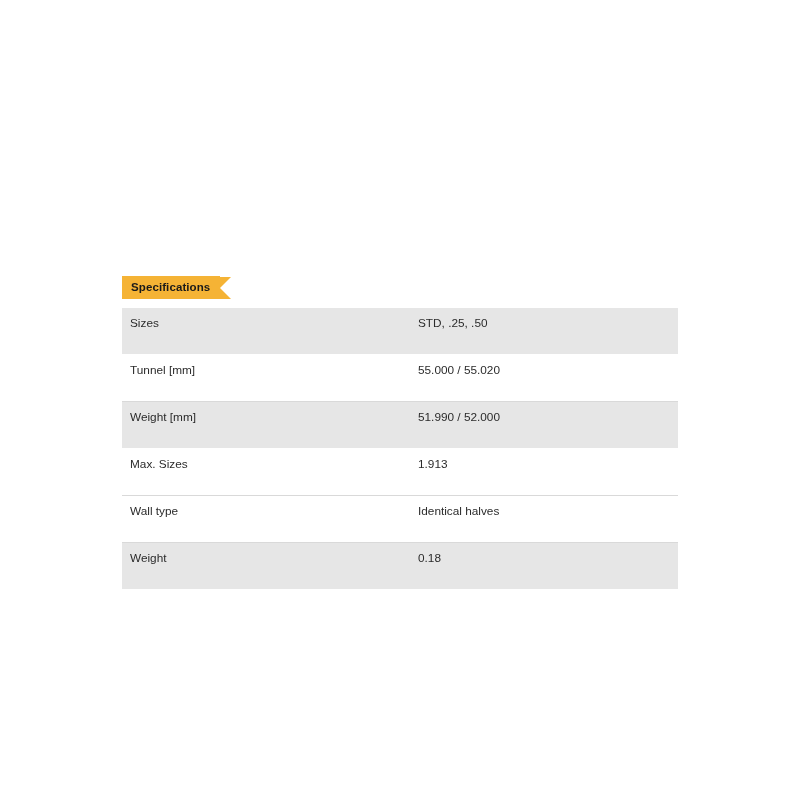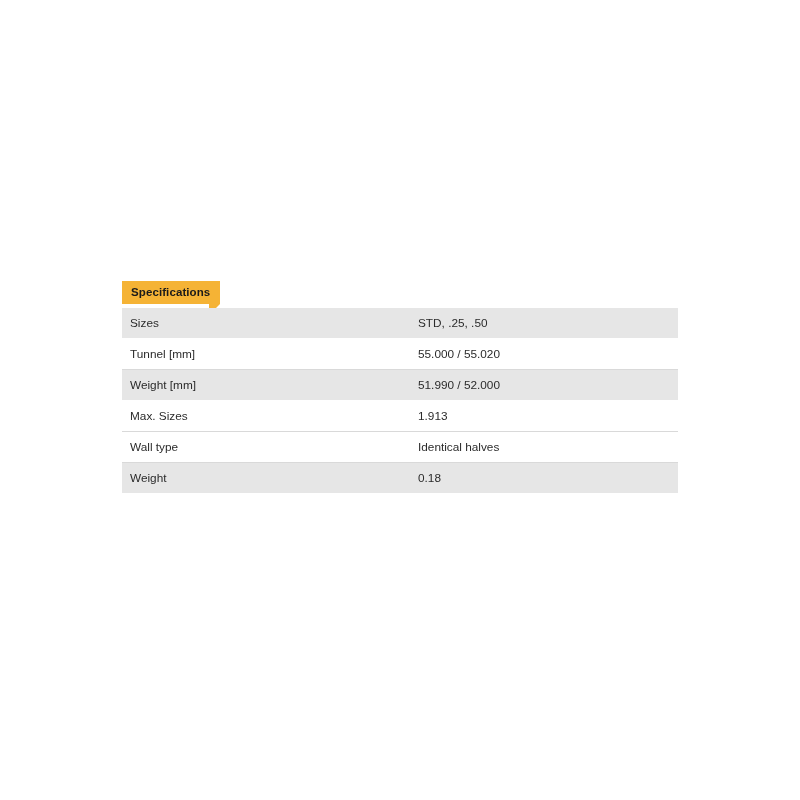--- a/index.html
+++ b/index.html
@@ -20,21 +20,20 @@
   }
 
   
   .spec-tag-wrap {
     position: absolute;
     left: 122px;
     top: 281px;
     height: 18px;
     display: flex;
     align-items: flex-end;
-    flex-direction: column;
   }
   .spec-tag {
     background: #f5b335;
     color: #1a1a1a;
     font-size: 11.5px;
     font-weight: bold;
     line-height: 23px;
     padding: 0 10px 0 9px;
     white-space: nowrap;
     letter-spacing: 0.1px;
@@ -53,21 +52,21 @@
     left: 122px;
     top: 308px;
     width: 556px;
     border-collapse: collapse;
     table-layout: fixed;
   }
   .spec-table td {
     height: 30px;
     font-size: 11.8px;
     color: #2b2b2b;
-    padding: 0 0 0 8px;
+    padding: 0 0 16px 8px;
     vertical-align: middle;
     border-bottom: 1px solid #ffffff;
   }
   .spec-table td.label {
     width: 280px;
   }
   .spec-table tr.shaded td {
     background: #e6e6e6;
   }
   .spec-table tr.plain td {

